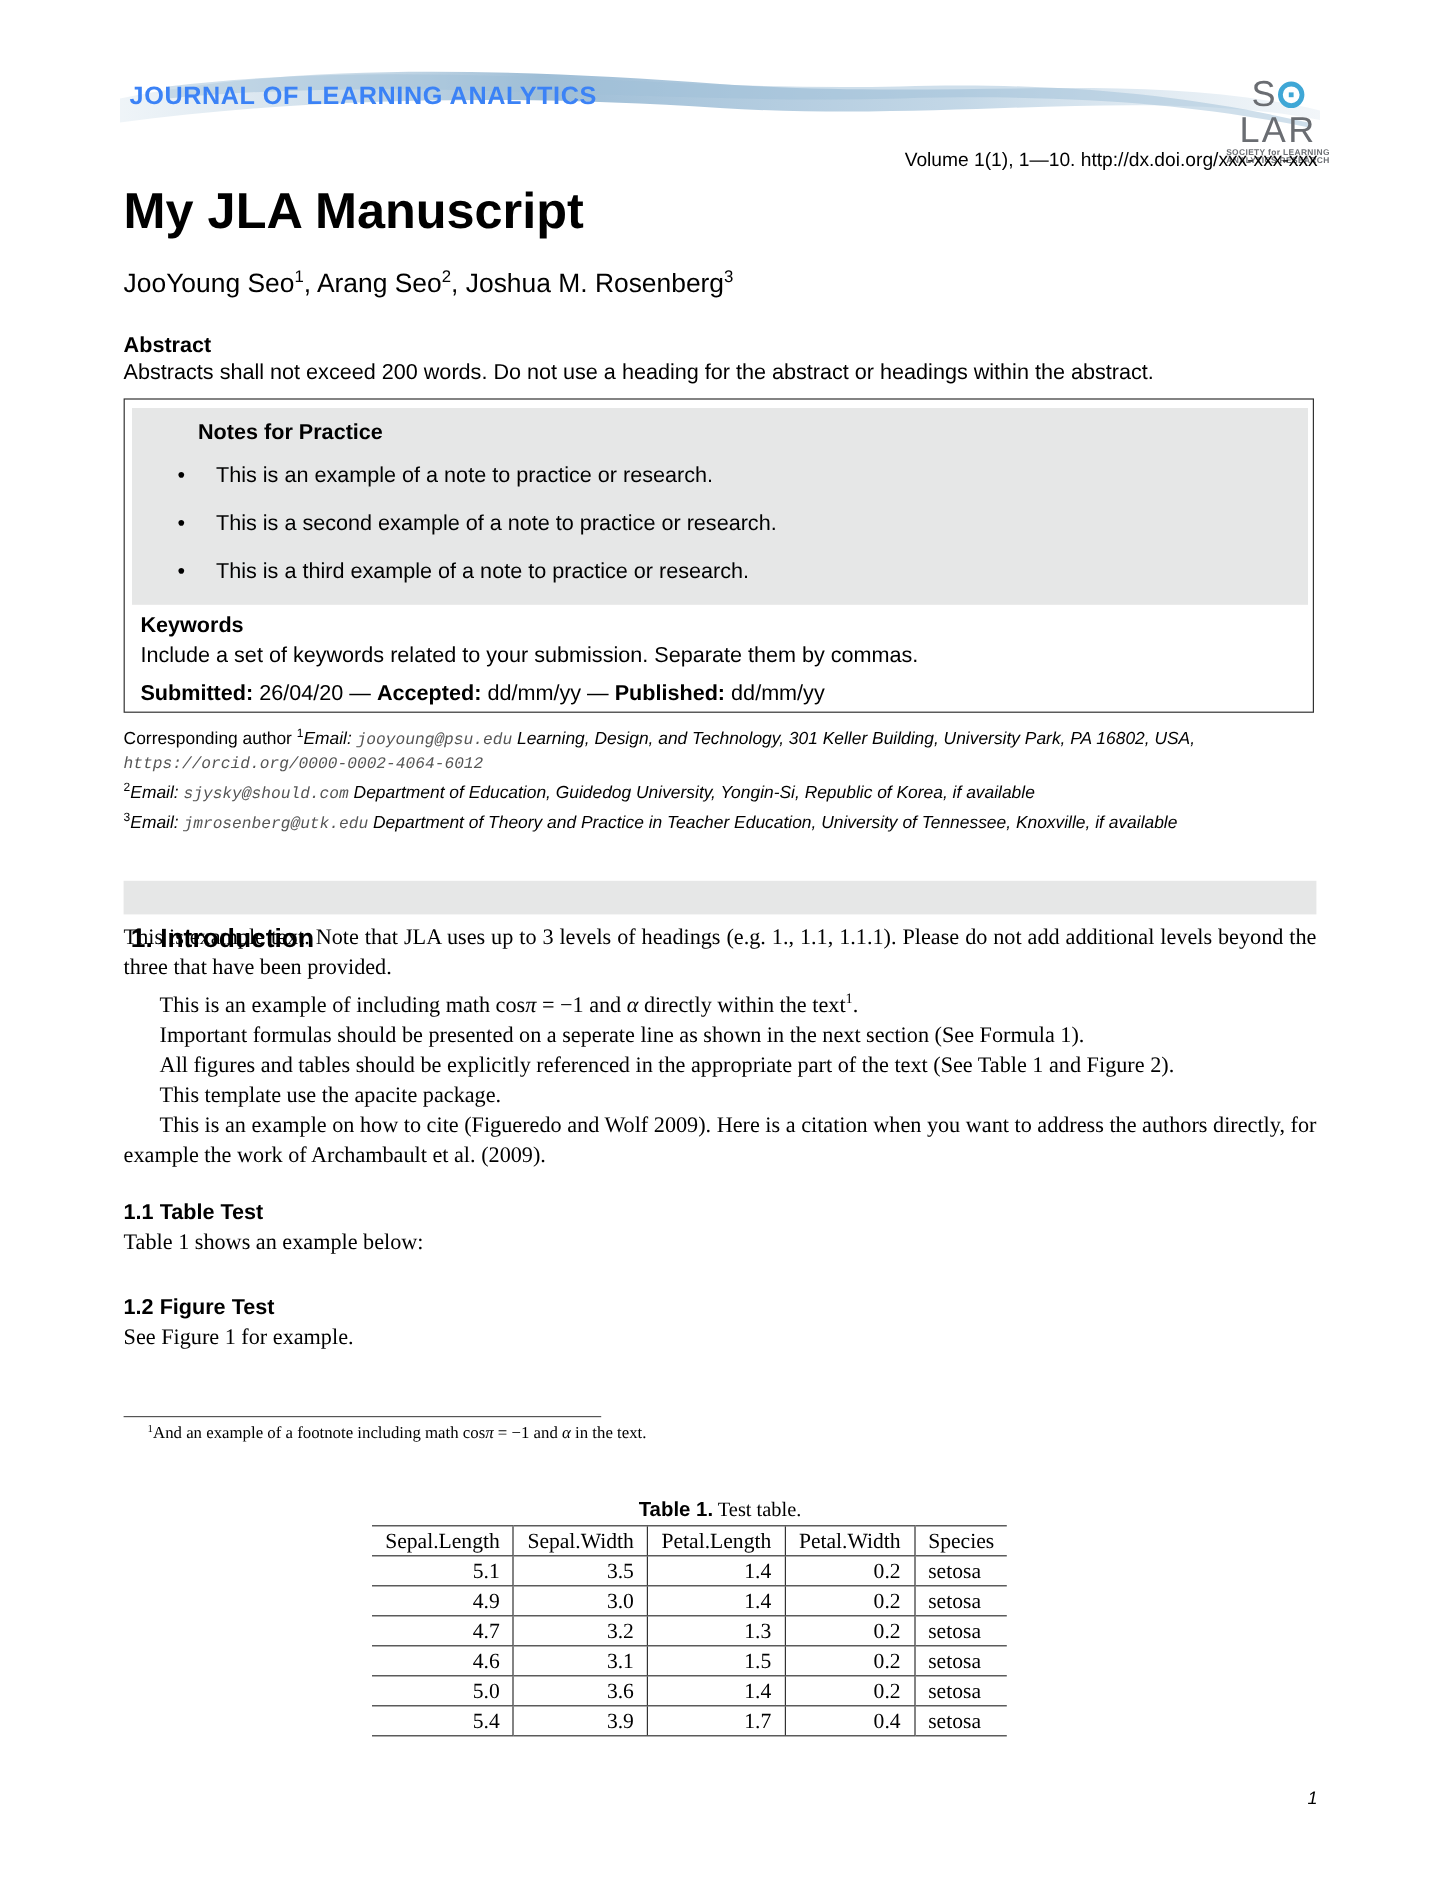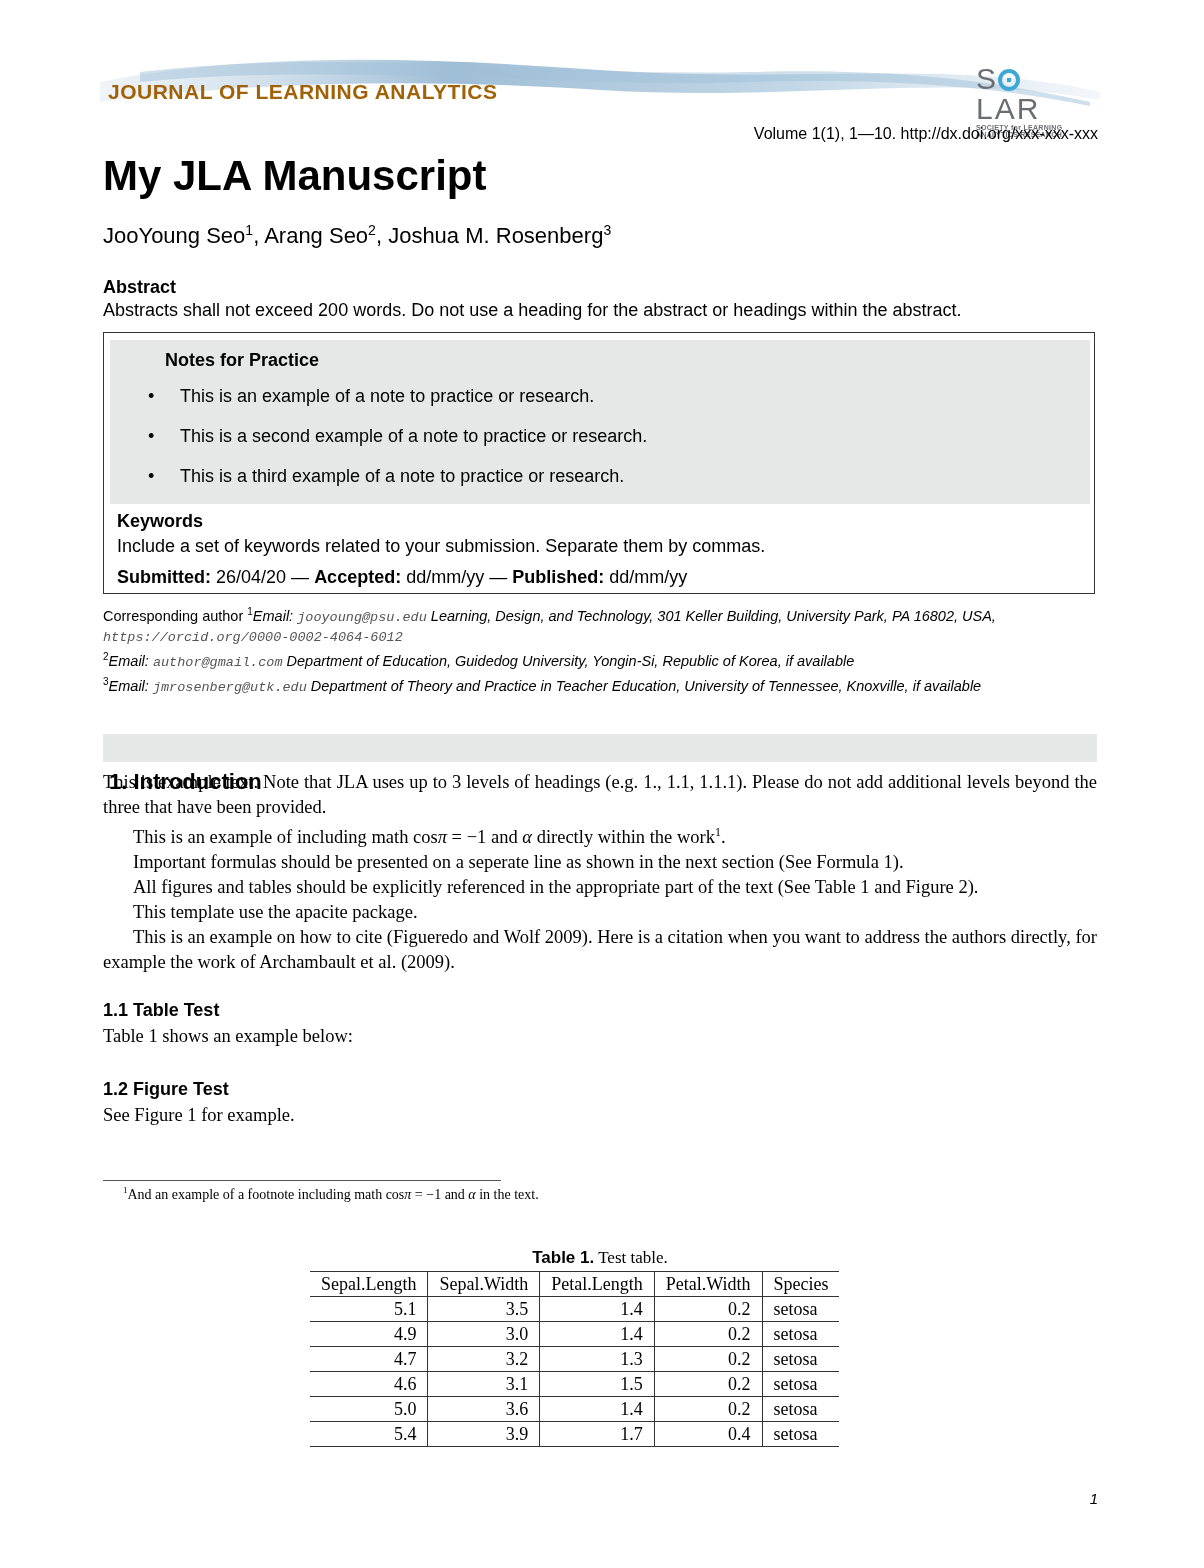--- a/index.html
+++ b/index.html
@@ -4,22 +4,22 @@
 <style>
   html, body { margin: 0; padding: 0; background: #ffffff; }
   body { width: 1204px; height: 1568px; position: relative; overflow: hidden; color: #000; }
   .sans { font-family: "Liberation Sans", "DejaVu Sans", sans-serif; }
   .serif { font-family: "Liberation Serif", "DejaVu Serif", serif; }
   .mono { font-family: "Liberation Mono", "DejaVu Sans Mono", monospace; }
 
   
   .banner { position: absolute; left: 100px; top: 52px; width: 1000px; height: 62px; }
   .banner-swoosh { position: absolute; left: 0; top: 0; width: 1000px; height: 62px; }
-  .journal-name { position: absolute; left: 8px; top: 28px; font-size: 21px; font-weight: bold; letter-spacing: 0.5px; color: #a16207; }
-  .solar { position: absolute; left: 876px; top: 12px; width: 100px; text-align: left; }
+  .journal-name { position: absolute; left: 8px; top: 17px; font-size: 21px; font-weight: bold; letter-spacing: 0.5px; color: #3b82f6; }
+  .solar { position: absolute; left: 915px; top: 12px; width: 100px; text-align: center; }
   .solar-word { font-size: 30px; color: #6a6d72; letter-spacing: 2px; line-height: 30px; }
   .solar-o { display: inline-block; width: 22px; height: 22px; border: 4px solid #3fa7d6; border-radius: 50%; box-sizing: border-box; vertical-align: -2px; position: relative; }
   .solar-o:after { content: ""; position: absolute; left: 5px; top: 5px; width: 4px; height: 4px; background: #3fa7d6; }
   .solar-sub { font-size: 7px; line-height: 7px; color: #6a6d72; font-weight: bold; letter-spacing: 0.3px; }
 
   .volume-line { position: absolute; right: 106px; top: 125px; font-size: 16px; }
 
   .title { position: absolute; left: 103px; top: 152px; font-size: 42px; font-weight: bold; margin: 0; }
   .authors { position: absolute; left: 103px; top: 222px; font-size: 22px; }
   .authors sup { font-size: 14px; }
@@ -124,34 +124,34 @@
     <b>Submitted:</b> <span>26/04/20</span> <span>—</span> <b>Accepted:</b> <span>dd/mm/yy</span> <span>—</span> <b>Published:</b> <span>dd/mm/yy</span>
   </div>
 </div>
 
 <div class="corr sans">
   <div>
     <span>Corresponding author </span><sup>1</sup><span class="it">Email:</span> <span class="mono">jooyoung@psu.edu</span> <span class="it">Learning, Design, and Technology, 301 Keller Building, University Park, PA 16802, USA,</span><br>
     <span class="mono">https://orcid.org/0000-0002-4064-6012</span>
   </div>
   <div>
-    <sup>2</sup><span class="it">Email:</span> <span class="mono">author@gmail.com</span> <span class="it">Department of Education, Guidedog University, Yongin-Si, Republic of Korea, if available</span>
+    <sup>2</sup><span class="it">Email:</span> <span class="mono">sjysky@should.com</span> <span class="it">Department of Education, Guidedog University, Yongin-Si, Republic of Korea, if available</span>
   </div>
   <div>
     <sup>3</sup><span class="it">Email:</span> <span class="mono">jmrosenberg@utk.edu</span> <span class="it">Department of Theory and Practice in Teacher Education, University of Tennessee, Knoxville, if available</span>
   </div>
 </div>
 
 <div class="section-bar">
   <div class="section-title sans">1. Introduction</div>
 </div>
 
 <div class="body-text serif">
   <p>This is example text. Note that JLA uses up to 3 levels of headings (e.g. 1., 1.1, 1.1.1). Please do not add additional levels beyond the three that have been provided.</p>
-  <p class="ind"><span>This is an example of including math cos</span><span class="math">π</span><span> = −1 and </span><span class="math">α</span><span> directly within the work</span><sup>1</sup><span>.</span></p>
+  <p class="ind"><span>This is an example of including math cos</span><span class="math">π</span><span> = −1 and </span><span class="math">α</span><span> directly within the text</span><sup>1</sup><span>.</span></p>
   <p class="ind">Important formulas should be presented on a seperate line as shown in the next section (See Formula 1).</p>
   <p class="ind">All figures and tables should be explicitly referenced in the appropriate part of the text (See Table 1 and Figure 2).</p>
   <p class="ind"><span>This template use the </span><span>apacite package</span><span>.</span></p>
   <p class="ind">This is an example on how to cite (Figueredo and Wolf 2009). Here is a citation when you want to address the authors directly, for example the work of Archambault et al. (2009).</p>
 </div>
 
 <div class="sub-head sans" style="top:1000px;">1.1  Table Test</div>
 <div class="sub-text serif" style="top:1026px;">Table 1 shows an example below:</div>
 
 <div class="sub-head sans" style="top:1079px;">1.2  Figure Test</div>

